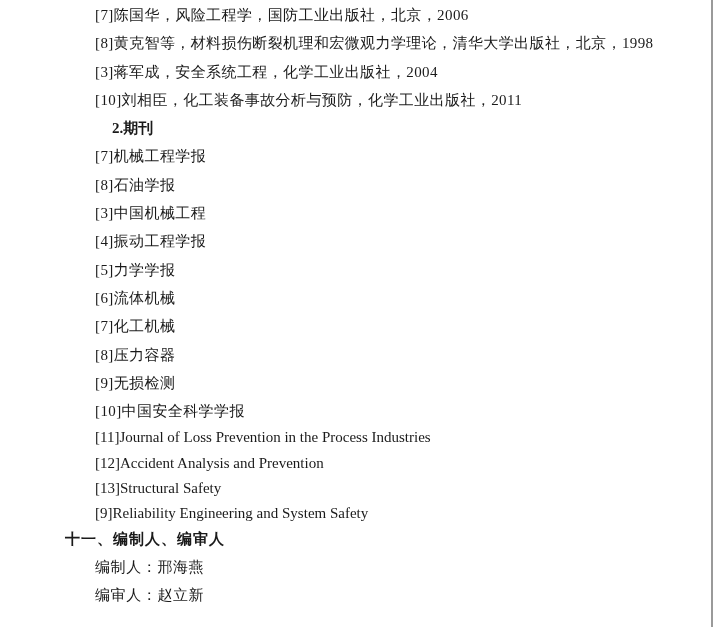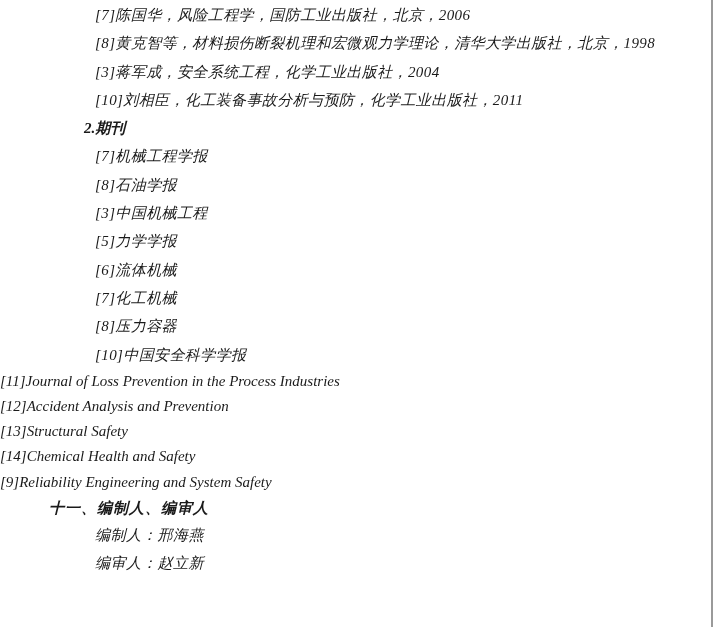--- a/index.html
+++ b/index.html
@@ -1,15 +1,15 @@
 <!DOCTYPE html>
 <html><head>
 <meta charset="utf-8">
 <style>
-  * { box-sizing: border-box; font-style: italic; }
+  * { box-sizing: border-box; }
   html, body { margin: 0; padding: 0; }
   body {
     width: 714px;
     height: 627px;
     background: #ffffff;
     overflow: hidden;
     font-family: "Liberation Serif", "DejaVu Serif", serif;
     color: #1a1a1a;
   }
   .page {
@@ -24,29 +24,29 @@
     right: 1px;
     width: 2px;
     height: 627px;
     background: #9a9a9a;
   }
   .line {
     white-space: pre;
     font-size: 15px;
   }
   .cn { margin-left: 95px; line-height: 28.3px; letter-spacing: 0.4px; }
-  .en { line-height: 25.2px; }
+  .en { margin-left: 95px; line-height: 25.2px; }
   .heading-sub {
-    margin-left: 84px;
+    margin-left: 112px;
     line-height: 28.3px;
     font-weight: bold;
     font-size: 15px;
   }
   .heading-main {
-    margin-left: 49px;
+    margin-left: 65px;
     line-height: 26.5px;
     font-weight: bold;
     font-size: 15px;
     letter-spacing: 1px;
   }
   .name-line {
     line-height: 28px;
     letter-spacing: 0.6px;
   }
 </style>
@@ -61,32 +61,33 @@
       <div class="line cn">[3]蒋军成，安全系统工程，化学工业出版社，2004</div>
       <div class="line cn">[10]刘相臣，化工装备事故分析与预防，化学工业出版社，2011</div>
     </div>
 
   <div class="line heading-sub">2.期刊</div>
 
   <div class="section">
       <div class="line cn">[7]机械工程学报</div>
       <div class="line cn">[8]石油学报</div>
       <div class="line cn">[3]中国机械工程</div>
+      <div class="line cn">[4]振动工程学报</div>
       <div class="line cn">[5]力学学报</div>
       <div class="line cn">[6]流体机械</div>
       <div class="line cn">[7]化工机械</div>
       <div class="line cn">[8]压力容器</div>
+      <div class="line cn">[9]无损检测</div>
       <div class="line cn">[10]中国安全科学学报</div>
     </div>
 
   <div class="section">
       <div class="line en">[11]Journal of Loss Prevention in the Process Industries</div>
       <div class="line en">[12]Accident Analysis and Prevention</div>
       <div class="line en">[13]Structural Safety</div>
-      <div class="line en">[14]Chemical Health and Safety</div>
       <div class="line en">[9]Reliability Engineering and System Safety</div>
     </div>
 
   <div class="line heading-main">十一、编制人、编审人</div>
 
   <div class="line cn name-line">编制人：邢海燕</div>
 
   <div class="line cn name-line">编审人：赵立新</div>
 
   <div class="page-edge"></div>

